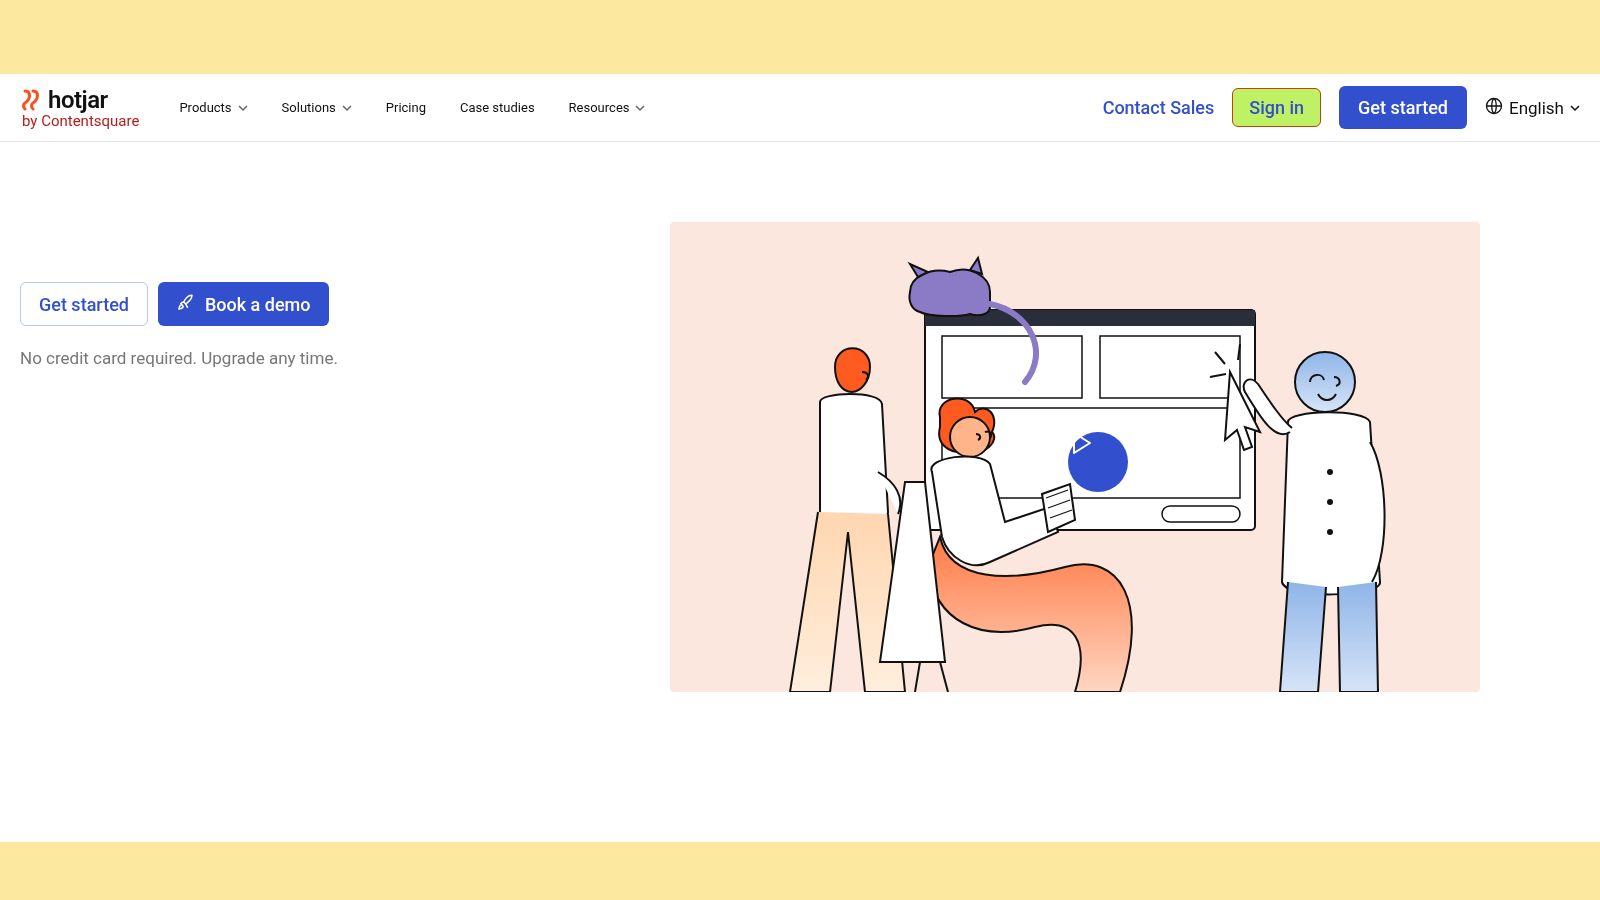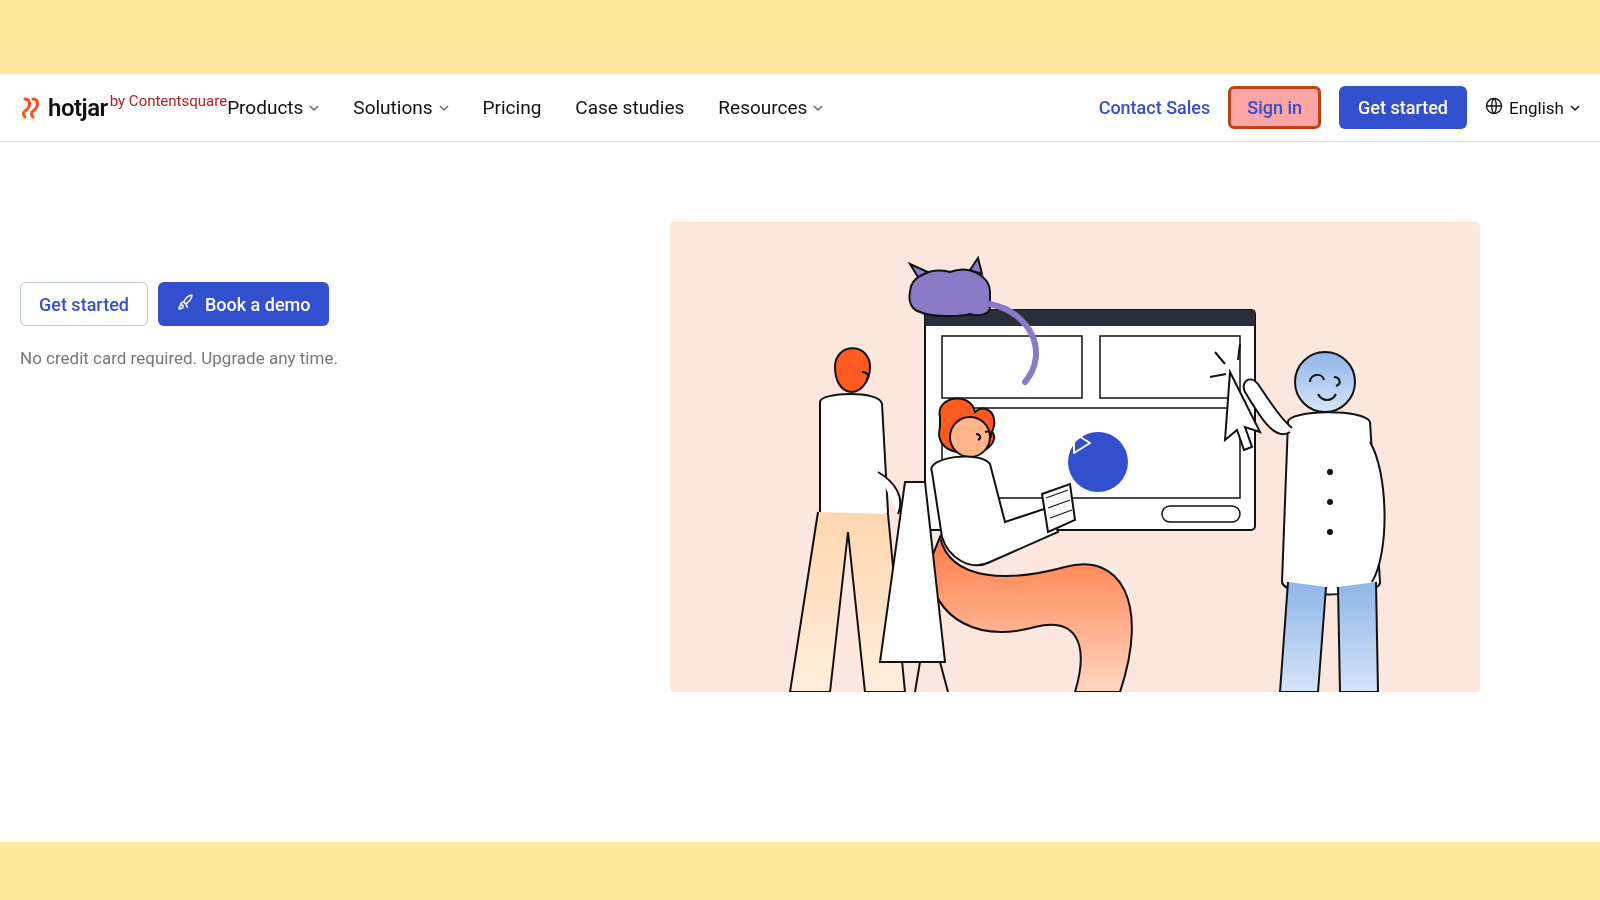--- a/index.html
+++ b/index.html
@@ -1,33 +1,33 @@
 <!DOCTYPE html>
 <html><head>
 <meta charset="utf-8">
 <style>
   * { margin:0; padding:0; box-sizing:border-box; font-family: -apple-system, BlinkMacSystemFont, "Segoe UI", Roboto, Helvetica, Arial, sans-serif; }
   body { width:1600px; height:900px; overflow:hidden; background:#fff; }
   .banner-top { height:74px; background:#fce89e; }
   .banner-bottom { position:absolute; left:0; bottom:0; width:1600px; height:58px; background:#fce89e; }
   .nav { height:68px; border-bottom:1px solid #e5e5e5; display:flex; align-items:center; padding:0 20px; }
-  .logo { display:flex; flex-direction:row; }
+  .logo { display:flex; flex-direction:column; margin-right:40px; }
   .logo-top { display:flex; align-items:center; gap:6px; }
   .logo-mark svg { display:block; }
   .logo-text { font-size:24px; font-weight:600; letter-spacing:-0.5px; color:#111; }
   .logo-sub { font-size:15px; color:#b91c1c; margin-top:-2px; margin-left:2px; }
   .menu { display:flex; gap:34px; }
-  .menu-item { display:flex; align-items:center; gap:6px; font-size:19px; color:#111; cursor:pointer; }
+  .menu-item { display:flex; align-items:center; gap:6px; font-size:13px; color:#111; cursor:pointer; }
   .chev { display:inline-block; }
   .chev svg { display:block; }
   .nav-right { margin-left:auto; display:flex; align-items:center; gap:18px; }
   .link-primary { color:#324fce; font-size:18px; font-weight:500; cursor:pointer; }
   .btn { display:inline-flex; align-items:center; justify-content:center; gap:10px; border-radius:6px; font-size:18px; font-weight:500; cursor:pointer; padding:10px 18px; border:1px solid transparent; }
   .btn-outline { border:1px solid #b9c5f2; color:#324fce; background:#fff; }
-  .btn-outline-sm { border:3px solid #c2410c; color:#324fce; background:#fca5a5; padding:8px 16px; }
+  .btn-outline-sm { border:1px solid #c2410c; color:#324fce; background:#bef264; padding:8px 16px; }
   .btn-solid { background:#324fce; color:#fff; }
   .lang { display:flex; align-items:center; gap:6px; font-size:17px; color:#111; cursor:pointer; }
 
   .hero { display:flex; padding:80px 20px 0 20px; gap:40px; }
   .hero-left { width:610px; flex:none; }
   h1 { font-size:50px; line-height:1.22; font-weight:500; color:#111; letter-spacing:-1px; }
   h1 .accent { color:#ff4d1c; }
   .sub1 { margin-top:40px; font-size:24px; color:#111; }
   .sub2 { margin-top:28px; font-size:19px; line-height:1.55; color:#666; max-width:540px; }
   .cta-row { margin-top:60px; display:flex; gap:10px; }

